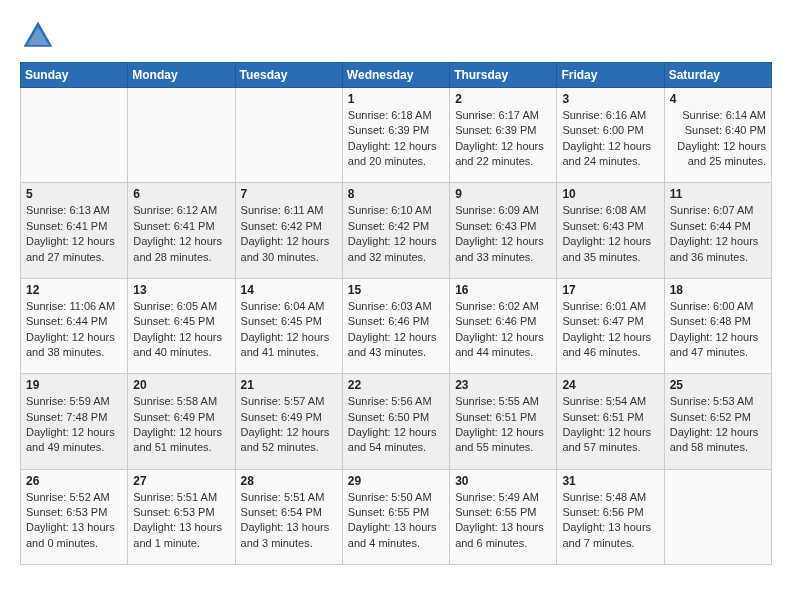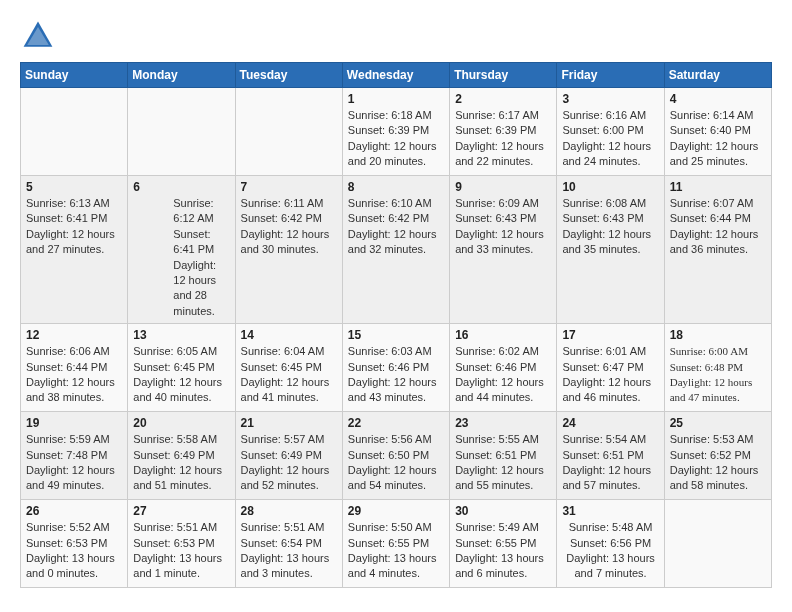--- a/index.html
+++ b/index.html
@@ -151,37 +151,37 @@
           </td>
           <td>
             <span class="day-num">3</span>
             <div class="cell-text" style="white-space: pre-line;">Sunrise: 6:16 AM
 Sunset: 6:00 PM
 Daylight: 12 hours
 and 24 minutes.</div>
           </td>
           <td>
             <span class="day-num">4</span>
-            <div class="cell-text" style="white-space: pre-line;">Sunrise: 6:14 AM
+            <div class="cell-text" style="white-space: pre-line; text-align: right;">Sunrise: 6:14 AM
 Sunset: 6:40 PM
 Daylight: 12 hours
 and 25 minutes.</div>
           </td>
         </tr>
         <tr>
           <td>
             <span class="day-num">5</span>
             <div class="cell-text" style="white-space: pre-line;">Sunrise: 6:13 AM
 Sunset: 6:41 PM
 Daylight: 12 hours
 and 27 minutes.</div>
           </td>
           <td>
             <span class="day-num">6</span>
-            <div class="cell-text" style="white-space: pre-line; margin-left: 40px;">Sunrise: 6:12 AM
+            <div class="cell-text" style="white-space: pre-line;">Sunrise: 6:12 AM
 Sunset: 6:41 PM
 Daylight: 12 hours
 and 28 minutes.</div>
           </td>
           <td>
             <span class="day-num">7</span>
             <div class="cell-text" style="white-space: pre-line;">Sunrise: 6:11 AM
 Sunset: 6:42 PM
 Daylight: 12 hours
 and 30 minutes.</div>
@@ -211,21 +211,21 @@
             <span class="day-num">11</span>
             <div class="cell-text" style="white-space: pre-line;">Sunrise: 6:07 AM
 Sunset: 6:44 PM
 Daylight: 12 hours
 and 36 minutes.</div>
           </td>
         </tr>
         <tr>
           <td>
             <span class="day-num">12</span>
-            <div class="cell-text" style="white-space: pre-line;">Sunrise: 6:06 AM
+            <div class="cell-text" style="white-space: pre-line;">Sunrise: 11:06 AM
 Sunset: 6:44 PM
 Daylight: 12 hours
 and 38 minutes.</div>
           </td>
           <td>
             <span class="day-num">13</span>
             <div class="cell-text" style="white-space: pre-line;">Sunrise: 6:05 AM
 Sunset: 6:45 PM
 Daylight: 12 hours
 and 40 minutes.</div>
@@ -253,21 +253,21 @@
           </td>
           <td>
             <span class="day-num">17</span>
             <div class="cell-text" style="white-space: pre-line;">Sunrise: 6:01 AM
 Sunset: 6:47 PM
 Daylight: 12 hours
 and 46 minutes.</div>
           </td>
           <td>
             <span class="day-num">18</span>
-            <div class="cell-text" style="white-space: pre-line; font-family: Liberation Serif, serif;">Sunrise: 6:00 AM
+            <div class="cell-text" style="white-space: pre-line;">Sunrise: 6:00 AM
 Sunset: 6:48 PM
 Daylight: 12 hours
 and 47 minutes.</div>
           </td>
         </tr>
         <tr>
           <td>
             <span class="day-num">19</span>
             <div class="cell-text" style="white-space: pre-line;">Sunrise: 5:59 AM
 Sunset: 7:48 PM
@@ -348,21 +348,21 @@
           </td>
           <td>
             <span class="day-num">30</span>
             <div class="cell-text" style="white-space: pre-line;">Sunrise: 5:49 AM
 Sunset: 6:55 PM
 Daylight: 13 hours
 and 6 minutes.</div>
           </td>
           <td>
             <span class="day-num">31</span>
-            <div class="cell-text" style="white-space: pre-line; text-align: center;">Sunrise: 5:48 AM
+            <div class="cell-text" style="white-space: pre-line;">Sunrise: 5:48 AM
 Sunset: 6:56 PM
 Daylight: 13 hours
 and 7 minutes.</div>
           </td>
           <td></td>
         </tr>
       </tbody>
   </table>
 </div>
 

